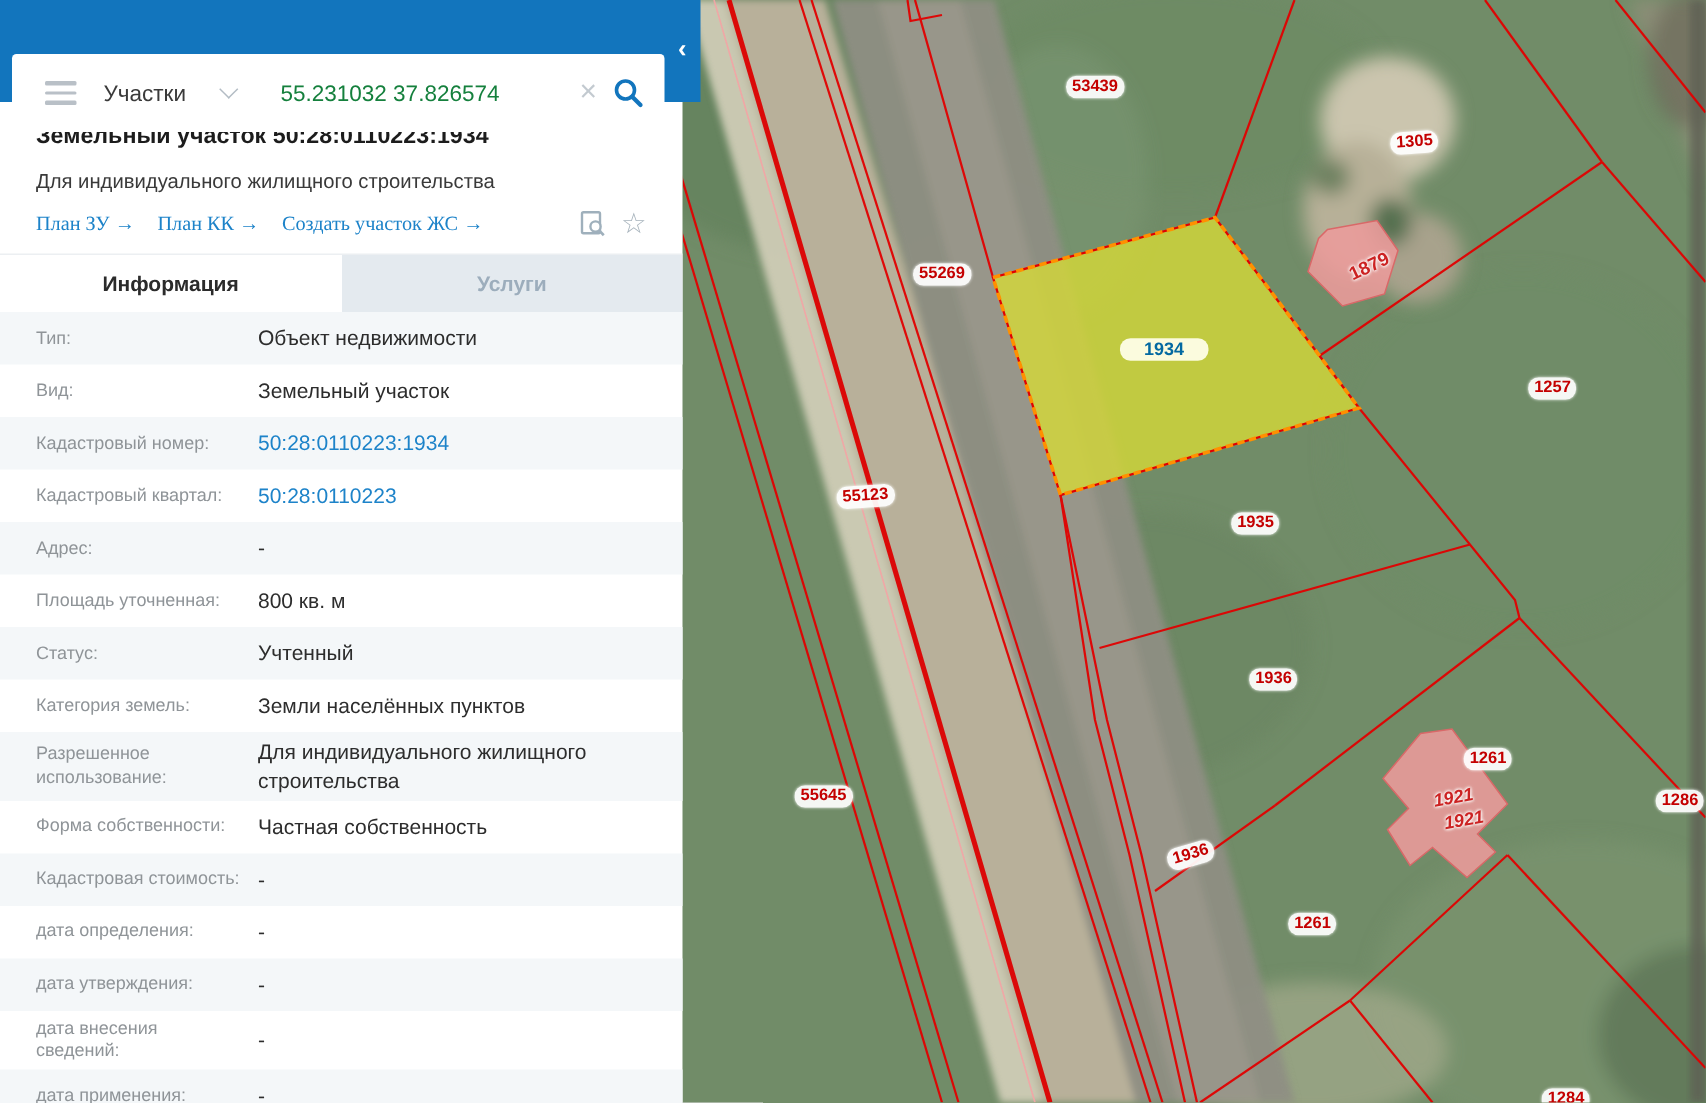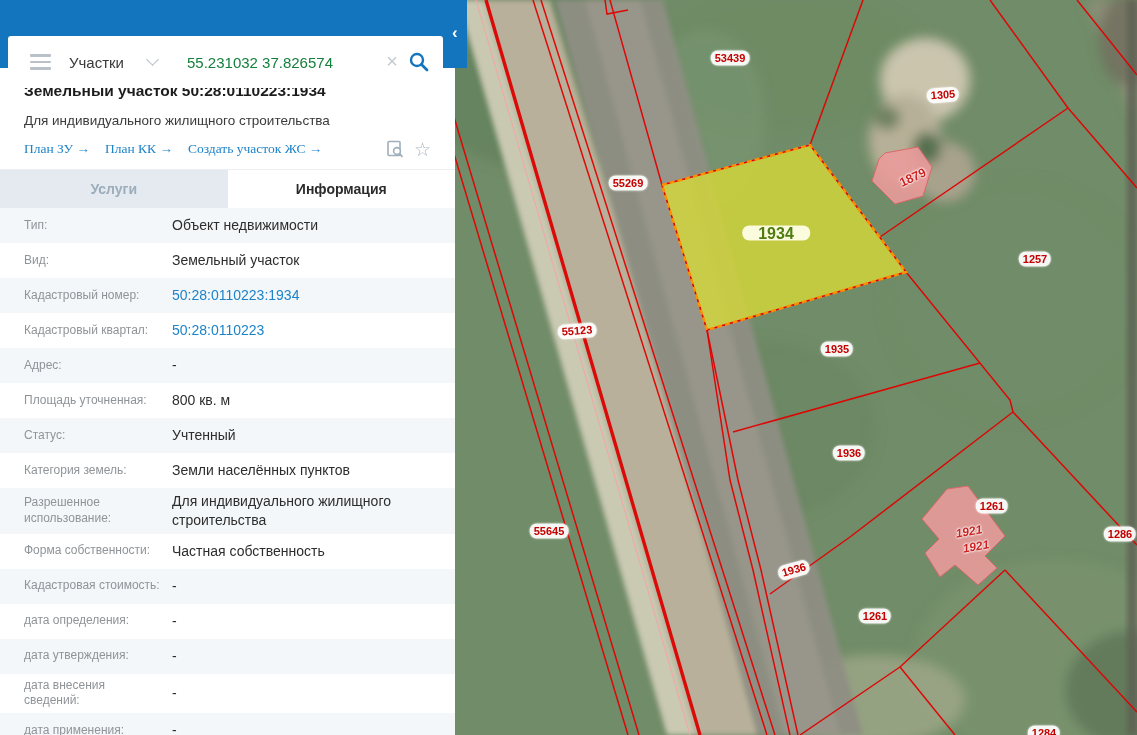--- a/index.html
+++ b/index.html
@@ -5,21 +5,21 @@
   html,body{margin:0;padding:0;background:#ddd;}
   .app{position:relative;width:1137px;height:735px;overflow:hidden;
        font-family:"Liberation Sans",sans-serif;background:#718c68;}
 
   
   .map{position:absolute;left:455px;top:0;width:810px;height:735px;overflow:hidden;}
   .map svg{position:absolute;left:0;top:0;}
   .map-labels{position:absolute;left:0;top:0;width:682px;height:735px;pointer-events:none;}
   .mlabel{position:absolute;font-size:11px;font-weight:bold;color:#c40000;white-space:nowrap;line-height:15px;}
   .mlabel.pill{background:rgba(255,255,255,.93);padding:0 4px;border-radius:7px;box-shadow:0 0 2px rgba(255,255,255,.9);}
-  .mlabel.selected{background:rgba(255,255,235,.92);color:#4d7c0f;padding:0 16px;border-radius:7px;font-size:16px;}
+  .mlabel.selected{background:rgba(255,255,235,.92);color:#0369a1;padding:0 16px;border-radius:7px;font-size:12px;}
   .mlabel.red{color:#c22;font-size:12.5px;text-shadow:0 0 2px #fff,0 0 2px #fff,0 0 3px #fff;}
   .mlabel.red-italic{color:#c22;font-style:italic;font-size:12px;
       text-shadow:0 0 2px #fff,0 0 2px #fff,0 0 3px #fff;}
 
   
   .panel{position:absolute;left:0;top:0;width:455px;height:735px;background:#fff;}
   .hdr{position:absolute;left:0;top:0;width:467px;height:68px;background:#1275bd;}
   .searchbar{position:absolute;left:8px;top:8px;width:435px;height:52px;background:#fff;
              border-radius:3px;display:flex;align-items:center;margin-top:28px;}
   .burger{margin-left:22px;width:21px;display:flex;flex-direction:column;gap:4px;cursor:pointer;}
@@ -188,22 +188,22 @@
         <svg width="20" height="20" viewBox="0 0 20 20">
           <rect x="2" y="2.5" width="12" height="14" rx="1" fill="none" stroke="#9fb0bc" stroke-width="1.6"></rect>
           <circle cx="11" cy="12" r="3.4" fill="#fff" stroke="#9fb0bc" stroke-width="1.6"></circle>
           <line x1="13.4" y1="14.6" x2="16.5" y2="17.8" stroke="#9fb0bc" stroke-width="1.8"></line>
         </svg>
         <span class="star">☆</span>
       </span>
     </div>
 
     <div class="tabs">
+      <div class="tab active">Информация</div>
       <div class="tab inactive">Услуги</div>
-      <div class="tab active">Информация</div>
     </div>
 
     <div class="rows">
         <div class="row">
           <div class="row-label">Тип:</div>
           <div class="row-value">Объект недвижимости</div>
         </div>
         <div class="row">
           <div class="row-label">Вид:</div>
           <div class="row-value">Земельный участок</div>

